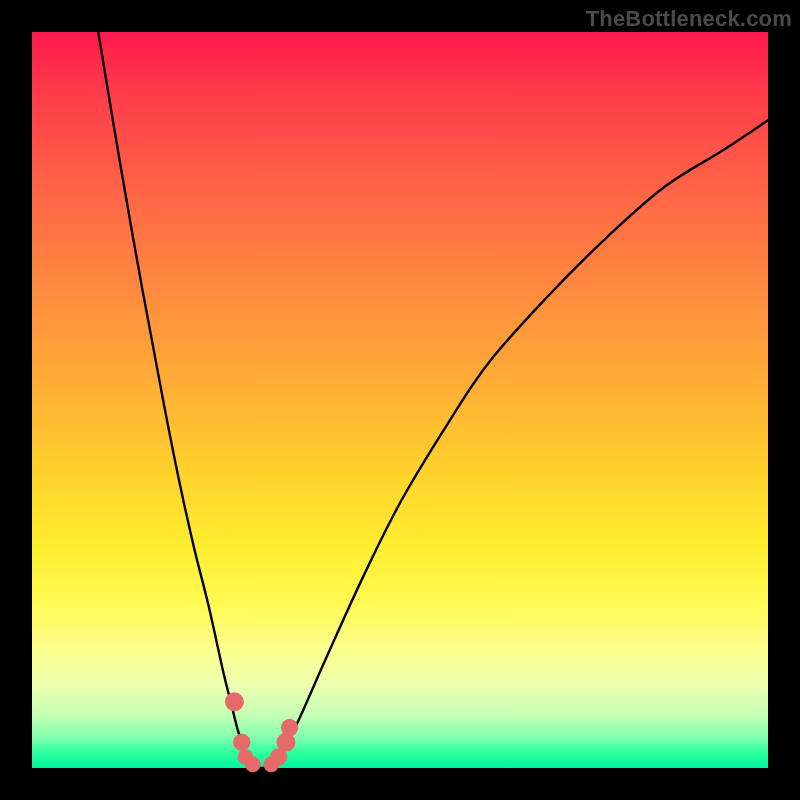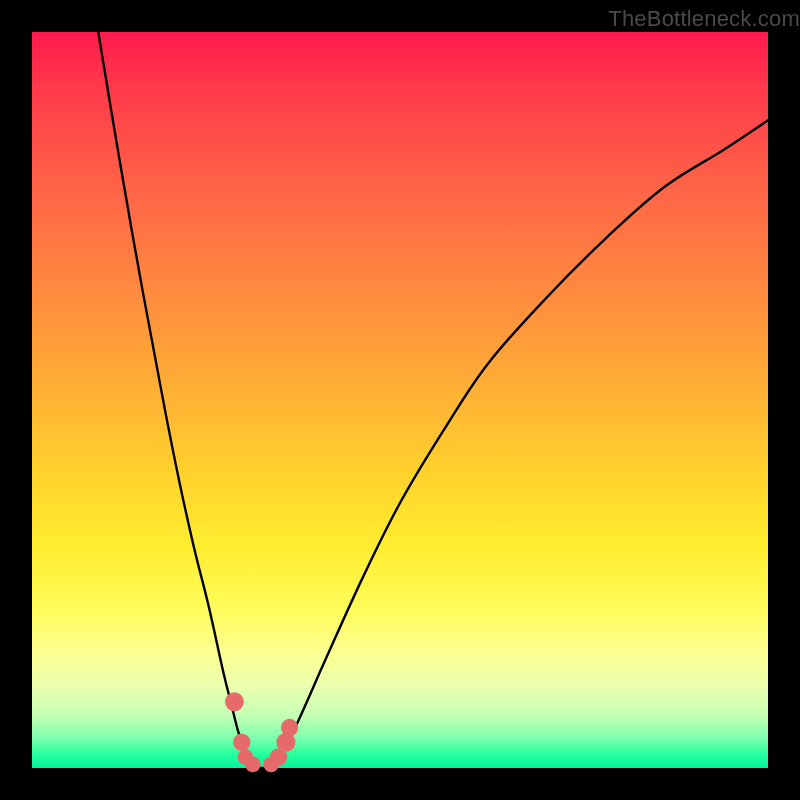--- a/index.html
+++ b/index.html
@@ -38,25 +38,25 @@
       #eaffb0 89%,
       #c2ffb4 93%,
       #7cffad 96%,
       #2bff9f 98%,
       #00f59a 100%
     );
   }
   .attribution {
     position: absolute;
     top: 6px;
-    right: 0;
+    right: 8px;
     color: #4a4a4a;
     font-size: 22px;
     letter-spacing: 0.2px;
-    font-weight: 400;
+    font-weight: 700;
     user-select: none;
   }
   svg.curves {
     position: absolute;
     left: 0;
     top: 0;
     width: 736px;
     height: 736px;
     overflow: visible;
   }

